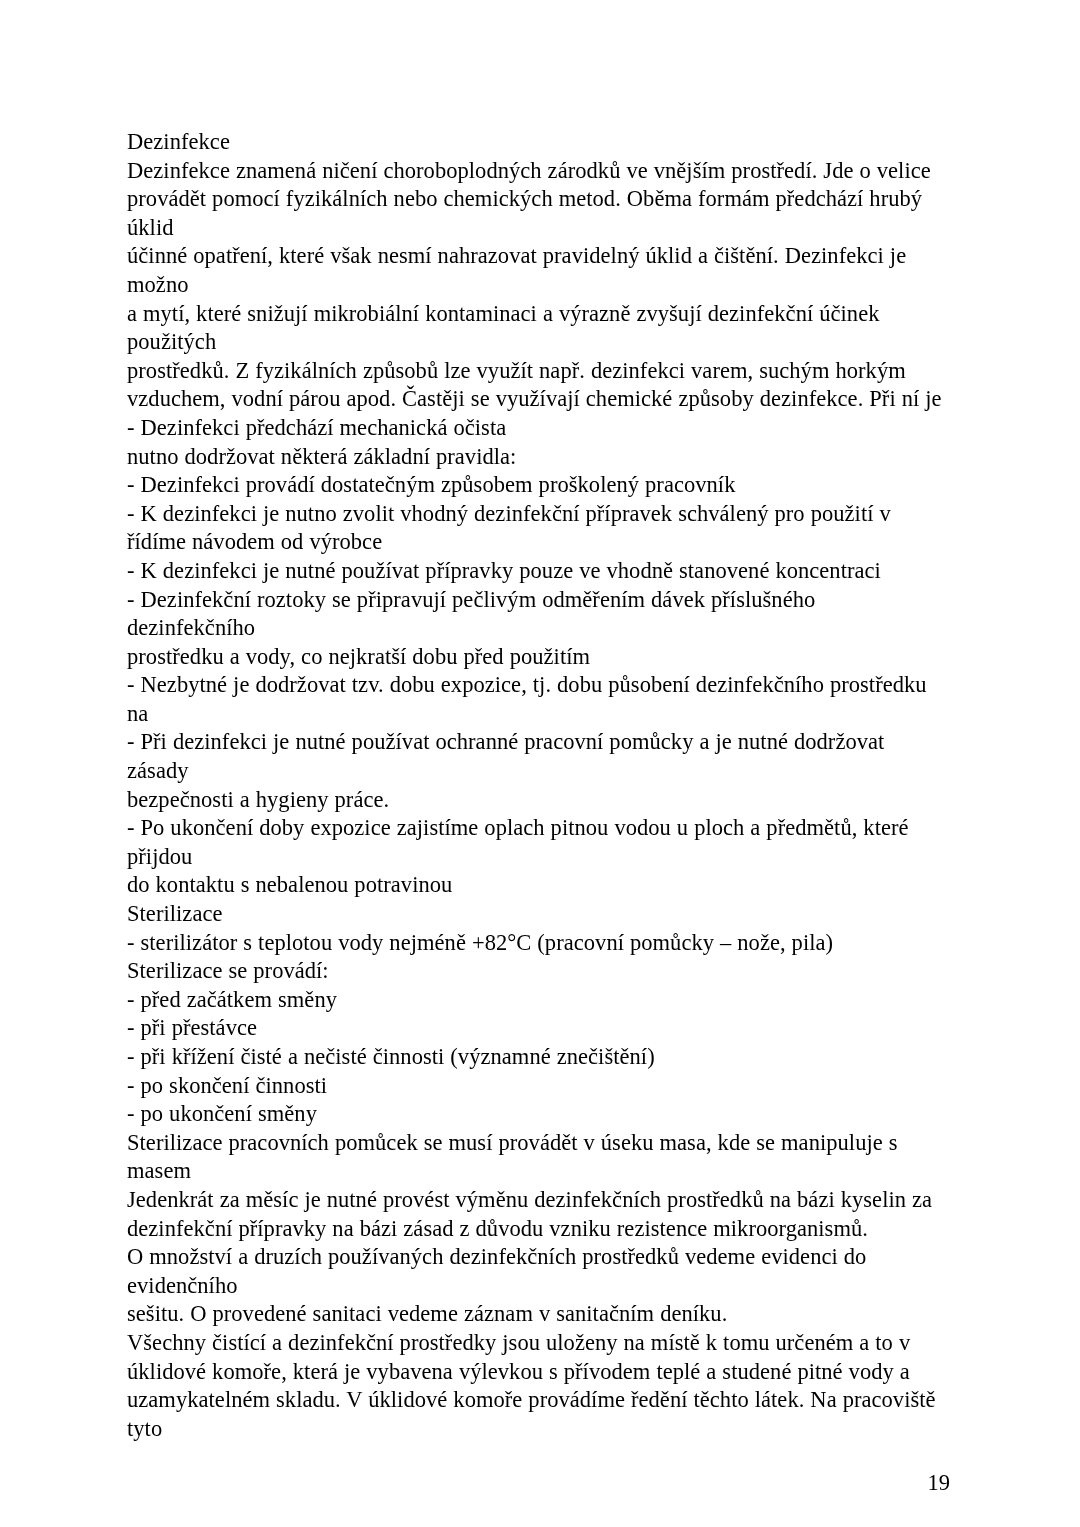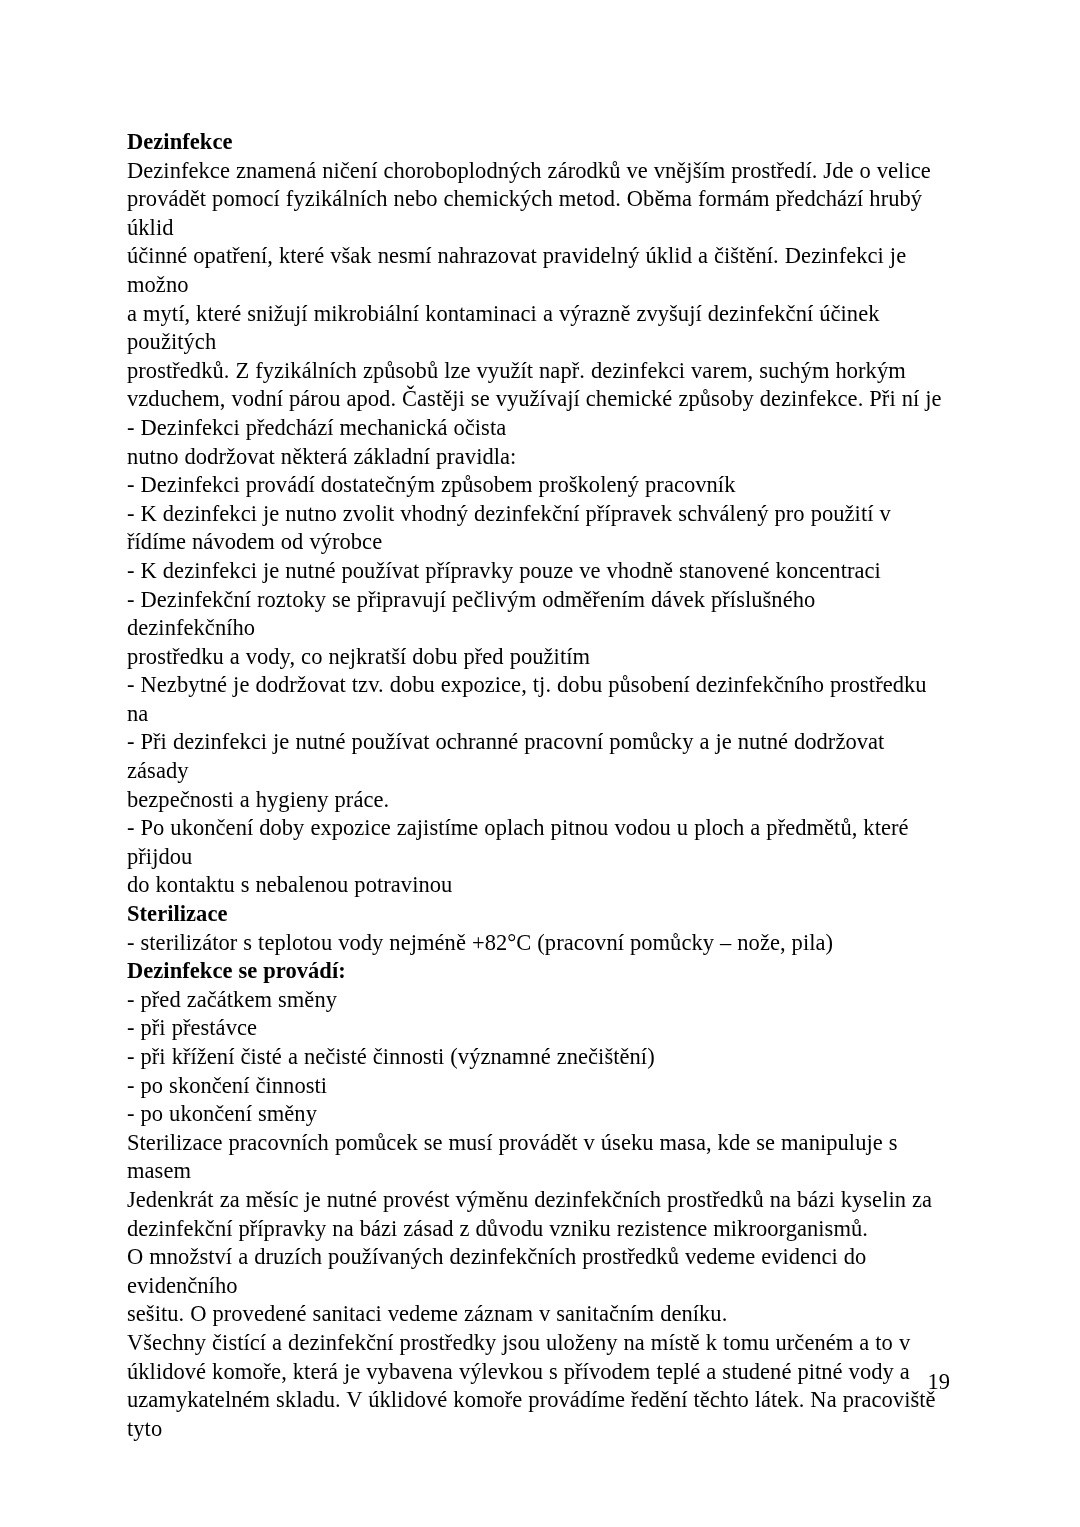--- a/index.html
+++ b/index.html
@@ -27,26 +27,26 @@
     width: 822px;
   }
   .line {
     font-size: 22.5px;
     line-height: 28.6px;
     white-space: pre-wrap;
     letter-spacing: 0.05px;
     word-spacing: 0.3px;
   }
   .line.bold {
-    font-weight: bold;
+    font-weight: normal;
   }
   .page-number {
     position: absolute;
     left: 0;
-    top: 1368px;
+    top: 1469px;
     width: 950px;
     text-align: right;
     font-size: 22.5px;
     line-height: 28px;
   }
 </style>
 </head>
 <body>
 
 <div class="page">
@@ -66,21 +66,21 @@
       <div class="line">- K dezinfekci je nutné používat přípravky pouze ve vhodně stanovené koncentraci</div>
       <div class="line">- Dezinfekční roztoky se připravují pečlivým odměřením dávek příslušného dezinfekčního</div>
       <div class="line">prostředku a vody, co nejkratší dobu před použitím</div>
       <div class="line">- Nezbytné je dodržovat tzv. dobu expozice, tj. dobu působení dezinfekčního prostředku na</div>
       <div class="line">- Při dezinfekci je nutné používat ochranné pracovní pomůcky a je nutné dodržovat zásady</div>
       <div class="line">bezpečnosti a hygieny práce.</div>
       <div class="line">- Po ukončení doby expozice zajistíme oplach pitnou vodou u ploch a předmětů, které přijdou</div>
       <div class="line">do kontaktu s nebalenou potravinou</div>
       <div class="line bold">Sterilizace</div>
       <div class="line">- sterilizátor s teplotou vody nejméně +82°C (pracovní pomůcky – nože, pila)</div>
-      <div class="line bold">Dezinfekce se provádí:</div>
+      <div class="line bold">Sterilizace se provádí:</div>
       <div class="line">- před začátkem směny</div>
       <div class="line">- při přestávce</div>
       <div class="line">- při křížení čisté a nečisté činnosti (významné znečištění)</div>
       <div class="line">- po skončení činnosti</div>
       <div class="line">- po ukončení směny</div>
       <div class="line">Sterilizace pracovních pomůcek se musí provádět v úseku masa, kde se manipuluje s masem</div>
       <div class="line">Jedenkrát za měsíc je nutné provést výměnu dezinfekčních prostředků na bázi kyselin za</div>
       <div class="line">dezinfekční přípravky na bázi zásad z důvodu vzniku rezistence mikroorganismů.</div>
       <div class="line">O množství a druzích používaných dezinfekčních prostředků vedeme evidenci do evidenčního</div>
       <div class="line">sešitu. O provedené sanitaci vedeme záznam v sanitačním deníku.</div>

